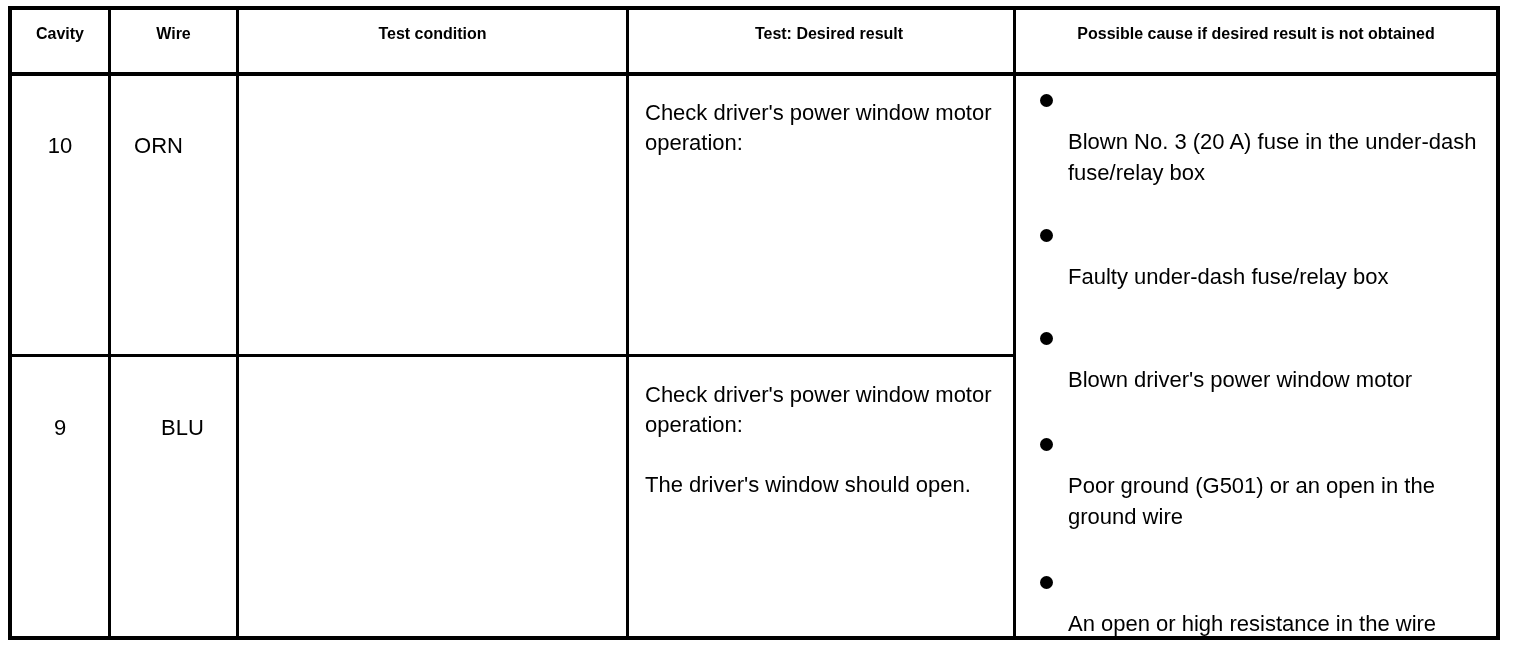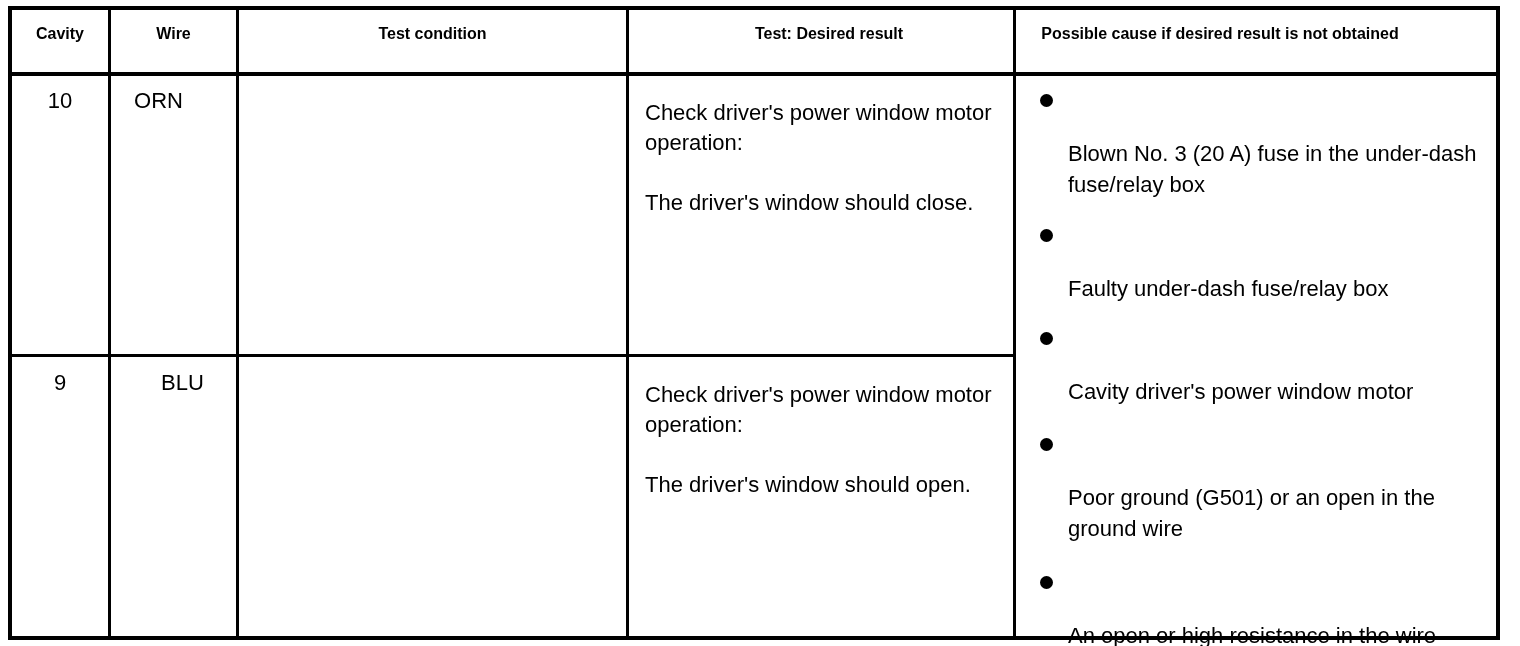--- a/index.html
+++ b/index.html
@@ -74,28 +74,28 @@
     line-height: 30px;
     color: #000000;
   }
   .cell.hdr {
     font-weight: bold;
     text-align: center;
     font-size: 16px;
     line-height: 27px;
     top: 10px;
   }
-  .cell.ctr { text-align: center; }
+  .cell.ctr { text-align: center; margin-top: 45px; }
 
   
   .h-cavity   { left: 0px;    width: 96px; }
   .h-wire     { left: 99px;   width: 125px; }
   .h-cond     { left: 227px;  width: 387px; }
   .h-result   { left: 617px;  width: 384px; margin-left: 8px; }
-  .h-cause    { left: 968px; width: 480px; }
+  .h-cause    { left: 1004px; width: 480px; }
 
   
   .r1-cavity  { left: 0px;    width: 96px;  top: 76px; }
   .r1-wire    { left: 84px;   width: 125px; top: 76px; }
   .r1-cond    { left: 231px;  width: 382px; top: 76px; }
   .r1-result  { left: 621px;  width: 380px; top: 76px; }
 
   
   .r2-cavity  { left: 0px;    width: 96px;  top: 358px; }
   .r2-wire    { left: 99px;   width: 143px; top: 358px; }
@@ -123,21 +123,21 @@
     left: 24px;
     top: 0;
     width: 13px;
     height: 13px;
     background: #000000;
     border-radius: 50%;
   }
   .cause-text {
     position: absolute;
     left: 52px;
-    top: 44px;
+    top: 32px;
     width: 428px;
     font-size: 22px;
     line-height: 31px;
     color: #000000;
   }
 
   .ci0 { top: 14px; }
   .ci1 { top: 149px; }
   .ci2 { top: 252px; }
   .ci3 { top: 358px; }
@@ -161,21 +161,20 @@
     <div class="cell hdr h-cavity">Cavity</div>
     <div class="cell hdr h-wire">Wire</div>
     <div class="cell hdr h-cond">Test condition</div>
     <div class="cell hdr h-result">Test: Desired result</div>
     <div class="cell hdr h-cause">Possible cause if desired result is not obtained</div>
 
     <div class="cell ctr r1-cavity">10</div>
     <div class="cell ctr r1-wire">ORN</div>
     <div class="cell r1-result">
       <p class="para">Check driver's power window motor operation:</p>
-      <p class="para">The driver's window should close.</p>
     </div>
 
     <div class="cell ctr r2-cavity">9</div>
     <div class="cell ctr r2-wire">BLU</div>
     <div class="cell r2-result">
       <p class="para">Check driver's power window motor operation:</p>
       <p class="para">The driver's window should open.</p>
     </div>
 
     <div class="cause-col">
@@ -185,21 +184,21 @@
         <span class="cause-text">Blown No. 3 (20 A) fuse in the under-dash fuse/relay box</span>
       </div>
 
       <div class="cause-item ci1">
         <span class="cause-bullet"></span>
         <span class="cause-text">Faulty under-dash fuse/relay box</span>
       </div>
 
       <div class="cause-item ci2">
         <span class="cause-bullet"></span>
-        <span class="cause-text">Cavity driver's power window motor</span>
+        <span class="cause-text">Blown driver's power window motor</span>
       </div>
 
       <div class="cause-item ci3">
         <span class="cause-bullet"></span>
         <span class="cause-text">Poor ground (G501) or an open in the ground wire</span>
       </div>
 
       <div class="cause-item ci4">
         <span class="cause-bullet"></span>
         <span class="cause-text">An open or high resistance in the wire</span>

